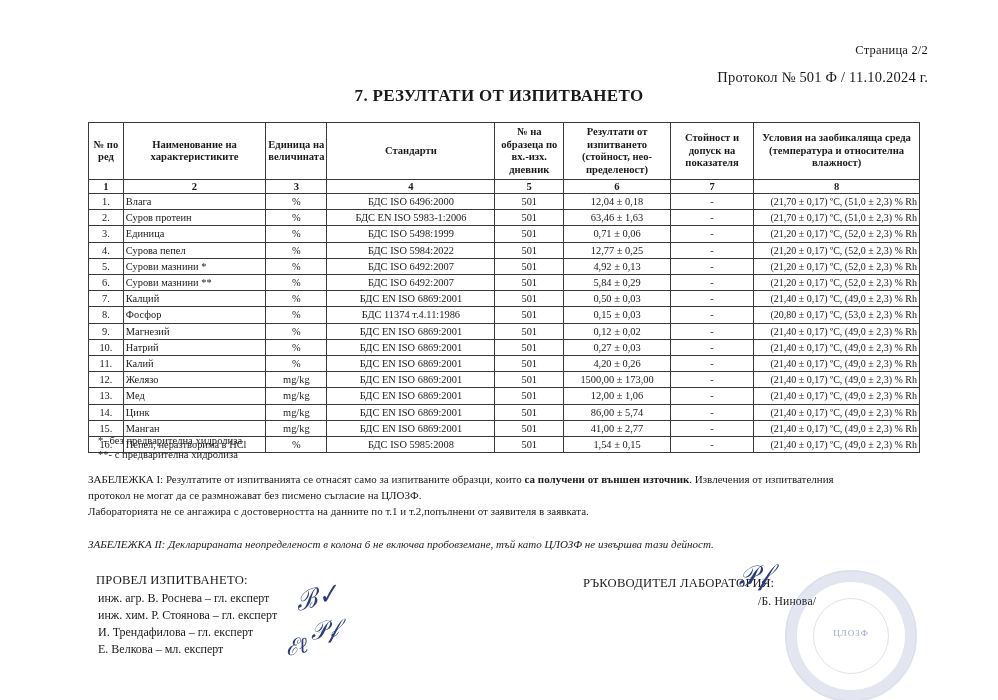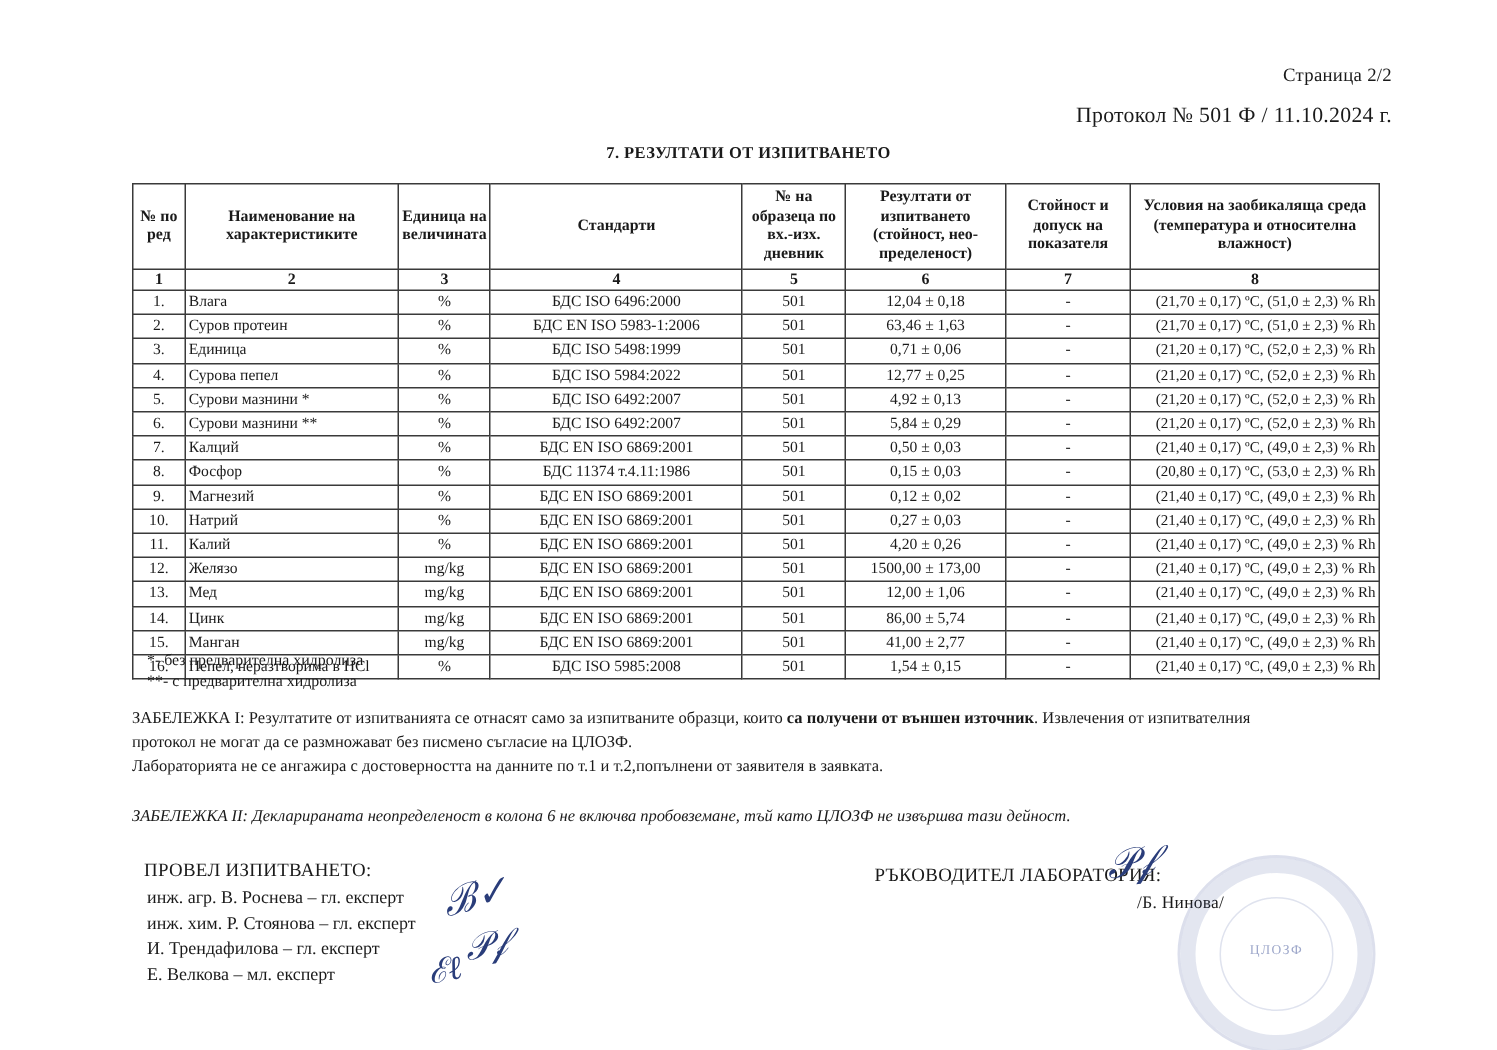--- a/index.html
+++ b/index.html
@@ -13,22 +13,22 @@
     overflow:hidden;
   }
   .page{position:relative;width:998px;height:560px;}
 
   
   .hdr{position:absolute;right:70px;top:44px;text-align:right;line-height:1.0;}
   .hdr .page-no{font-size:12.5px;letter-spacing:.2px;}
   .hdr .proto{font-size:14.5px;margin-top:13px;letter-spacing:.2px;}
 
   .doc-title{
-    position:absolute;left:0;right:0;top:96px;
-    text-align:center;font-weight:bold;font-size:11px;
+    position:absolute;left:0;right:0;top:86px;
+    text-align:center;font-weight:bold;font-size:17px;
     letter-spacing:.3px;
   }
 
   
   table.results{
     position:absolute;left:88px;top:122px;
     width:832px;
     border-collapse:collapse;
     font-size:10.4px;
   }

